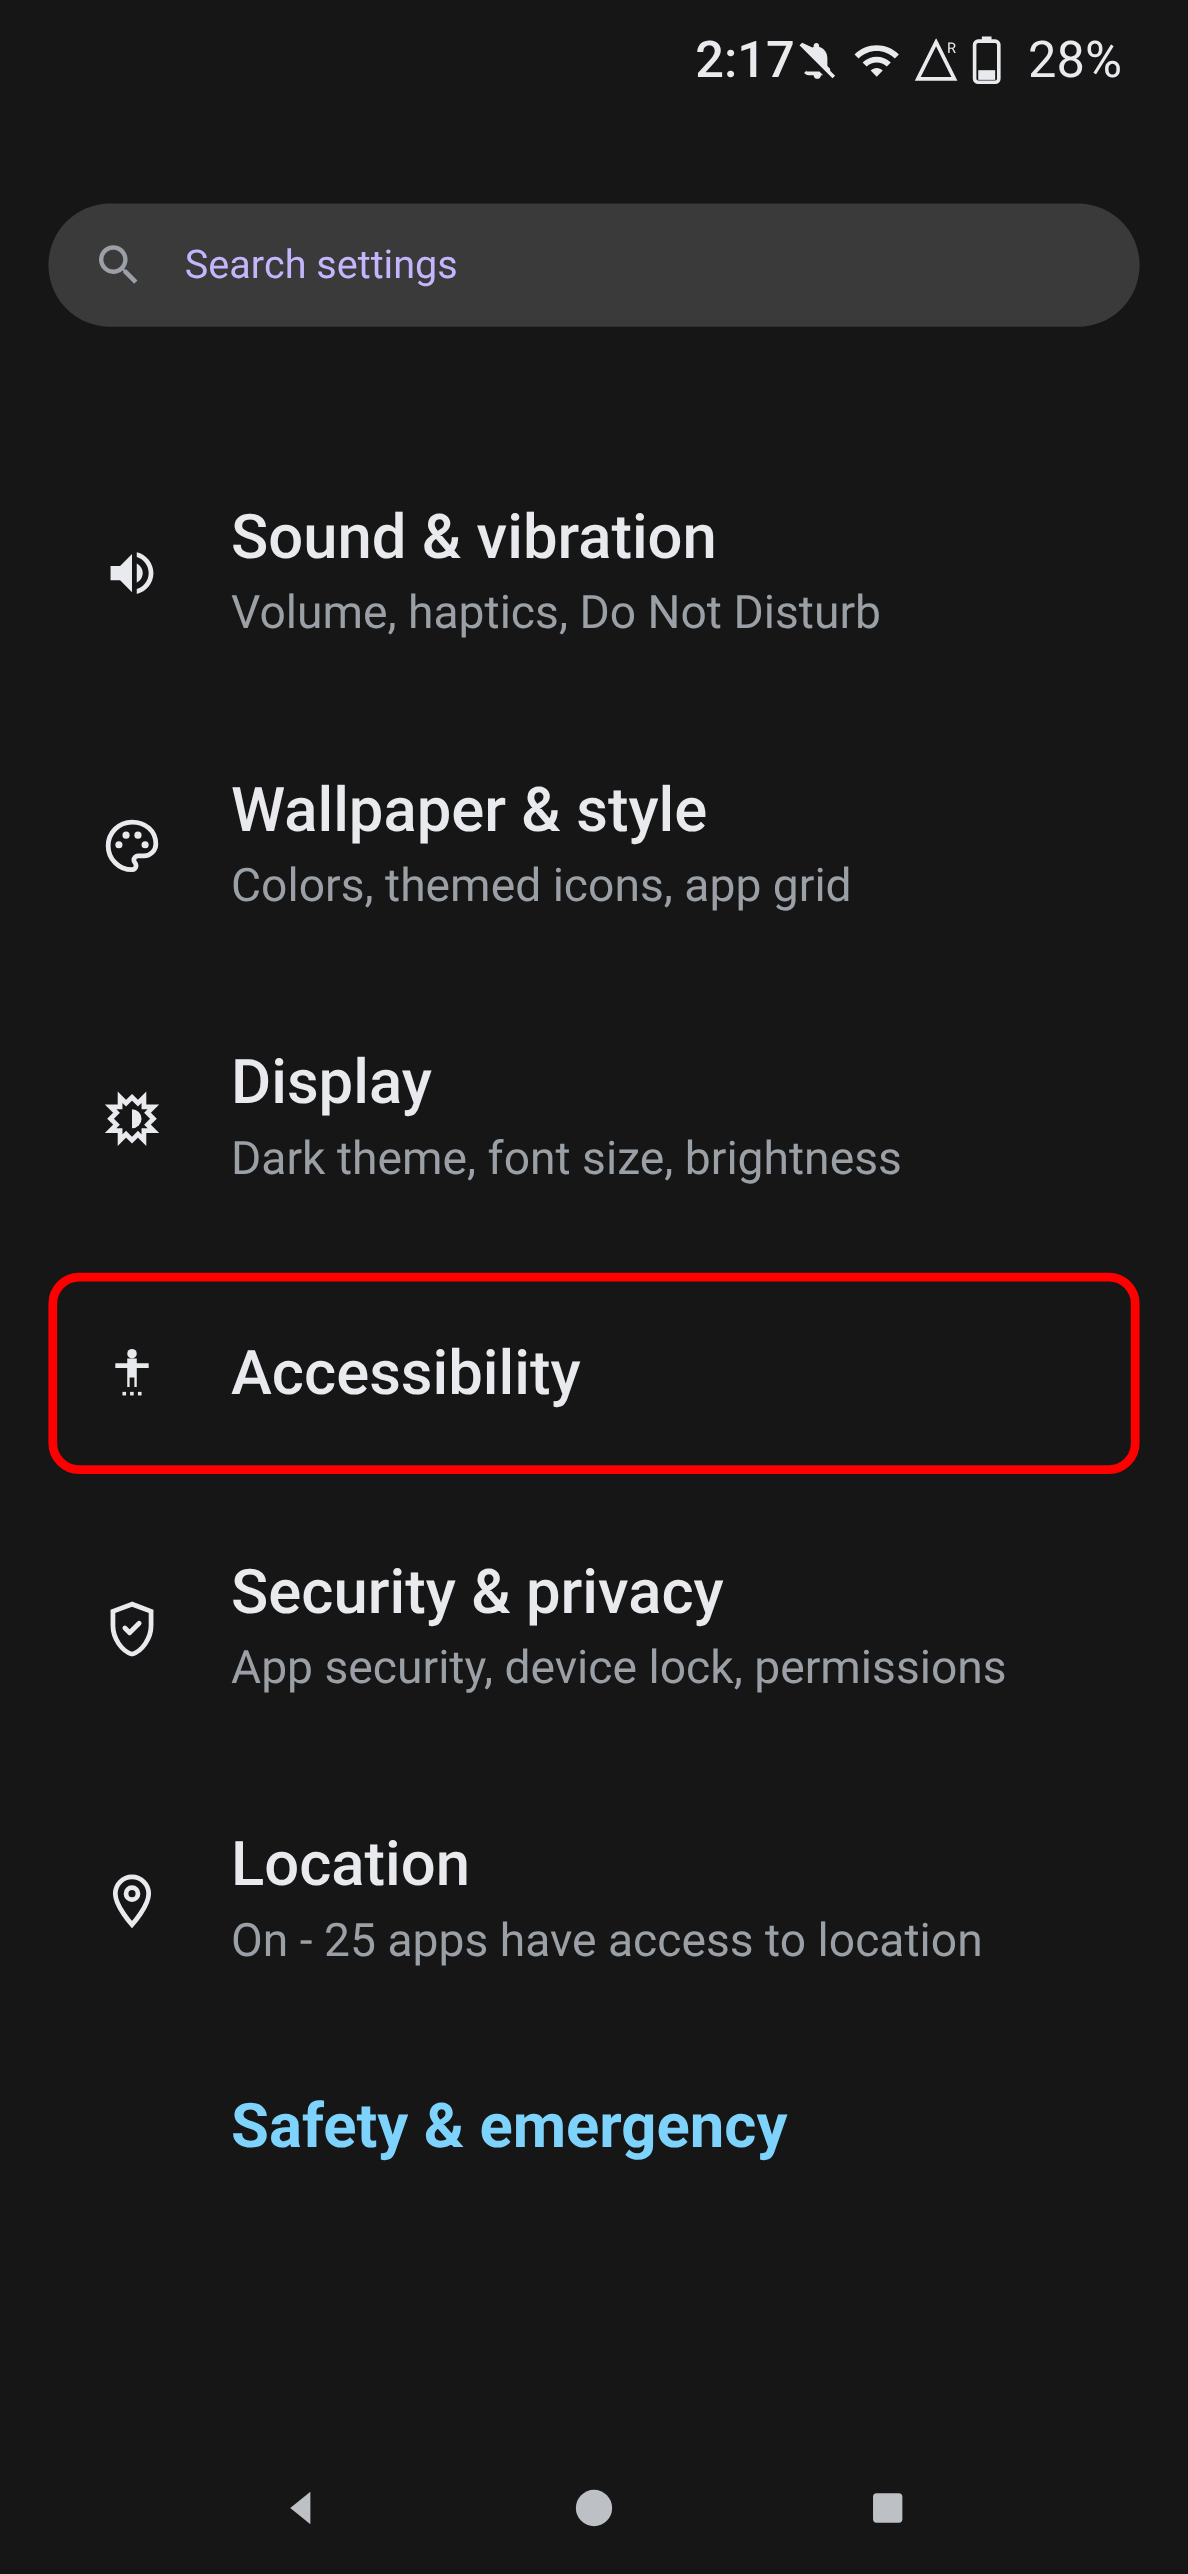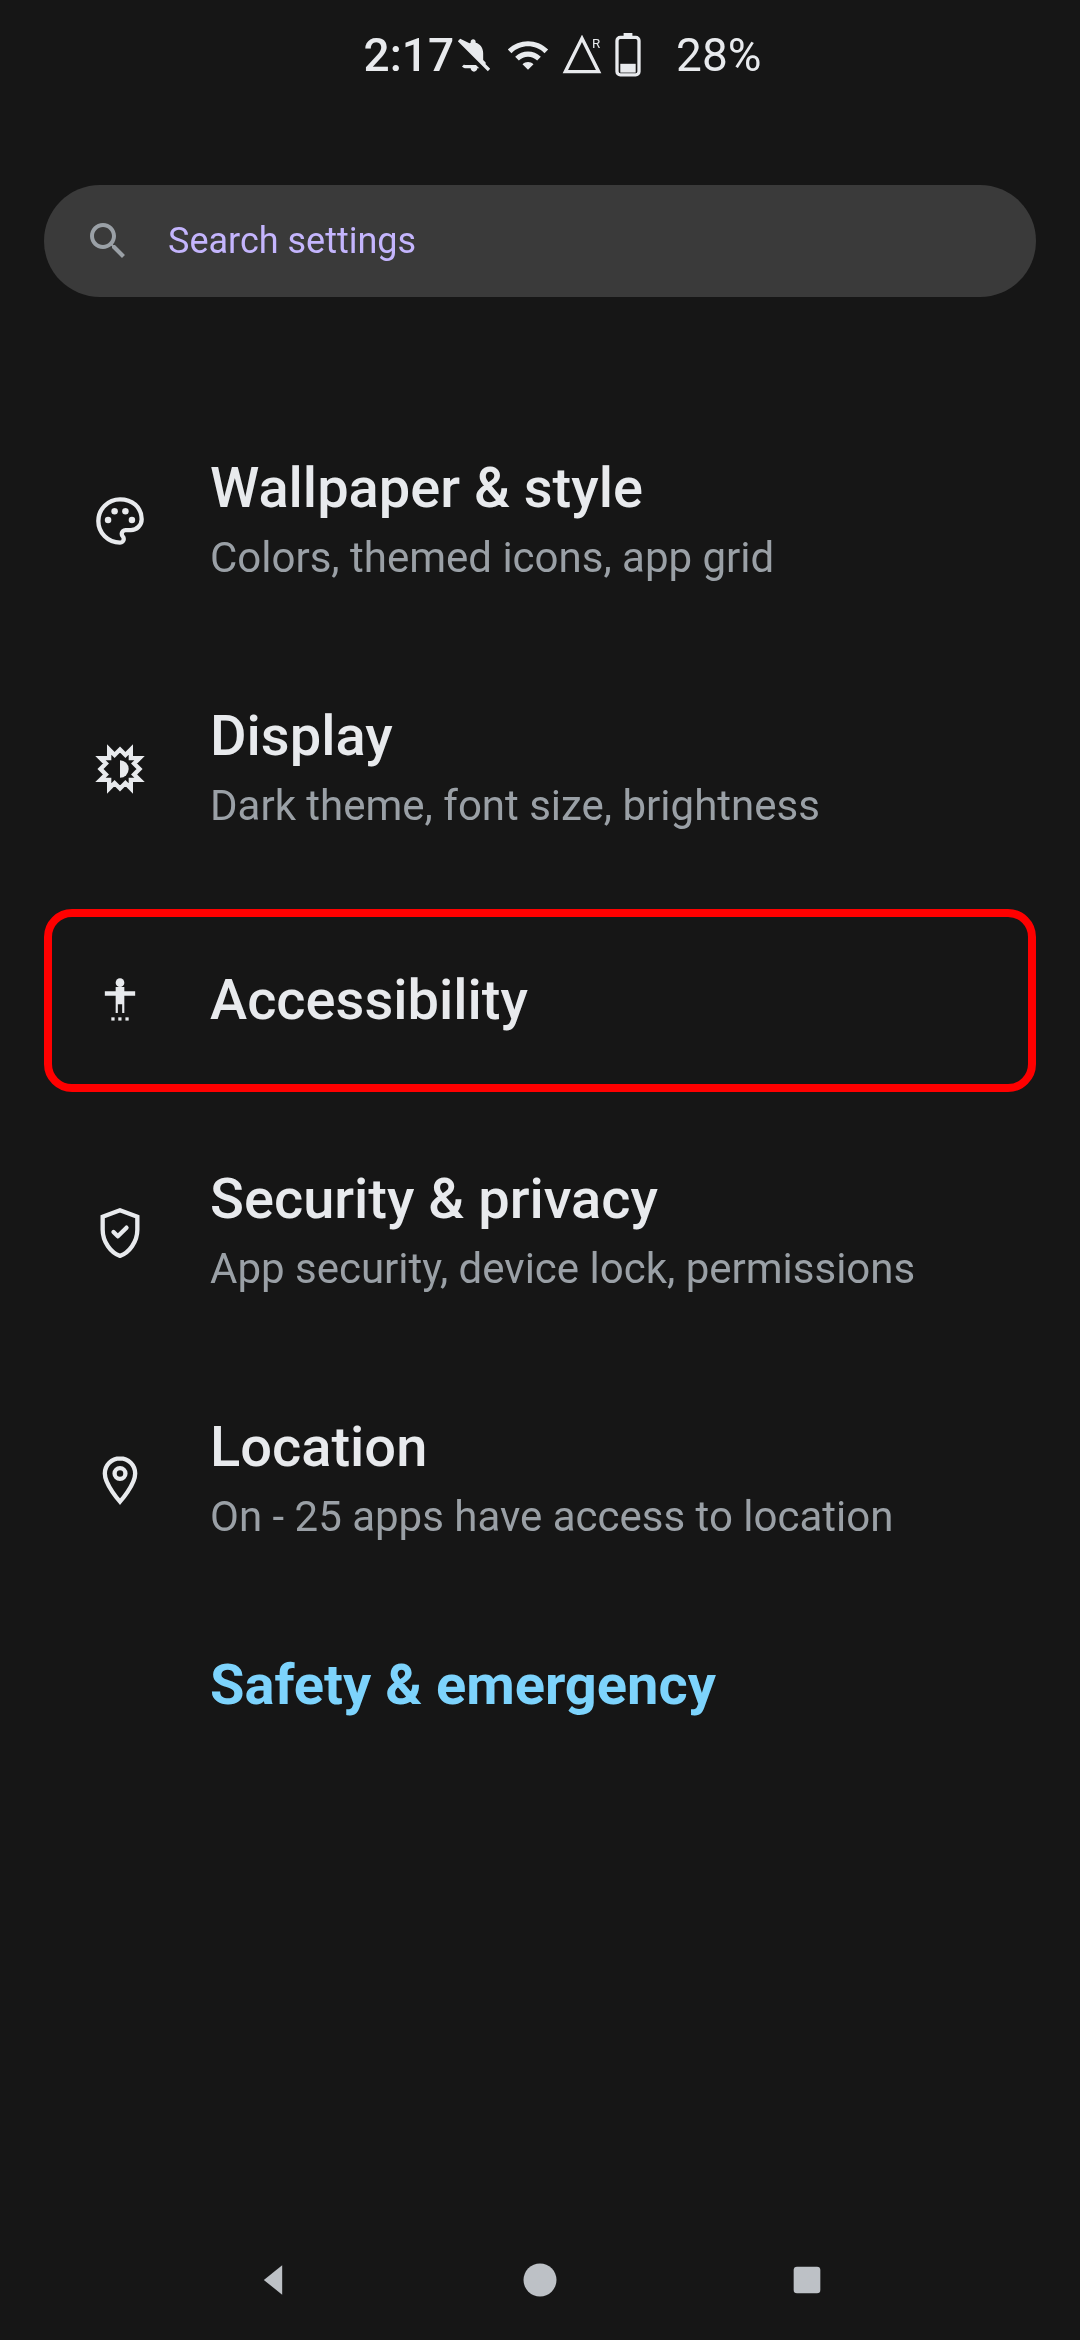--- a/index.html
+++ b/index.html
@@ -11,21 +11,21 @@
       width: 1080px;
       height: 2340px;
       background: #161616;
       font-family: 'Roboto', -apple-system, sans-serif;
       color: #e8eaed;
       overflow: hidden;
       position: relative;
     }
     .status-bar {
       display: flex;
-      justify-content: center;
+      justify-content: flex-end;
       align-items: center;
       padding: 30px 60px 20px 105px;
       height: 100px;
     }
     .status-time {
       font-size: 46px;
       font-weight: 500;
       color: #e8eaed;
     }
     .status-right {
@@ -34,21 +34,21 @@
       gap: 12px;
     }
     .status-icon {
       display: inline-flex;
       align-items: center;
     }
     .battery-text {
       font-size: 46px;
       font-weight: 400;
       color: #e8eaed;
-      margin-left: 22px;
+      margin-left: 12px;
     }
     .search-container {
       margin: 85px 44px 40px 44px;
     }
     .search-bar {
       display: flex;
       align-items: center;
       background: #3a3a3a;
       border-radius: 70px;
       padding: 32px 40px;
@@ -161,20 +161,31 @@
       <svg width="48" height="48" viewBox="0 0 24 24" fill="#9aa0a6">
         <path d="M15.5 14h-.79l-.28-.27C15.41 12.59 16 11.11 16 9.5 16 5.91 13.09 3 9.5 3S3 5.91 3 9.5 5.91 16 9.5 16c1.61 0 3.09-.59 4.23-1.57l.27.28v.79l5 4.99L20.49 19l-4.99-5zm-6 0C7.01 14 5 11.99 5 9.5S7.01 5 9.5 5 14 7.01 14 9.5 11.99 14 9.5 14z"></path>
       </svg>
     </span>
     <span class="search-placeholder">Search settings</span>
   </div>
 </div>
 
 <div class="settings-list">
 
+  <div class="settings-item">
+    <div class="item-icon">
+      <svg width="52" height="52" viewBox="0 0 24 24" fill="#e8eaed">
+        <path d="M3 9v6h4l5 5V4L7 9H3zm13.5 3c0-1.77-1.02-3.29-2.5-4.03v8.05c1.48-.73 2.5-2.25 2.5-4.02zM14 3.23v2.06c2.89.86 5 3.54 5 6.71s-2.11 5.85-5 6.71v2.06c4.01-.91 7-4.49 7-8.77s-2.99-7.86-7-8.77z"></path>
+      </svg>
+    </div>
+    <div class="item-text">
+      <div class="item-title">Sound &amp; vibration</div>
+      <div class="item-subtitle">Volume, haptics, Do Not Disturb</div>
+    </div>
+  </div>
 
   <div class="settings-item">
     <div class="item-icon">
       <svg width="52" height="52" viewBox="0 0 24 24" fill="none" stroke="#e8eaed" stroke-width="2">
         <path d="M12 2C6.49 2 2 6.49 2 12s4.49 10 10 10c.95 0 1.73-.78 1.73-1.73 0-.46-.18-.87-.47-1.18-.29-.31-.47-.72-.47-1.18 0-.95.78-1.73 1.73-1.73H17c2.76 0 5-2.24 5-5C22 5.58 17.51 2 12 2z"></path>
         <circle cx="6.5" cy="11.5" r="1.5" fill="#e8eaed" stroke="none"></circle>
         <circle cx="9.5" cy="7.5" r="1.5" fill="#e8eaed" stroke="none"></circle>
         <circle cx="14.5" cy="7.5" r="1.5" fill="#e8eaed" stroke="none"></circle>
         <circle cx="17.5" cy="11.5" r="1.5" fill="#e8eaed" stroke="none"></circle>
       </svg>

